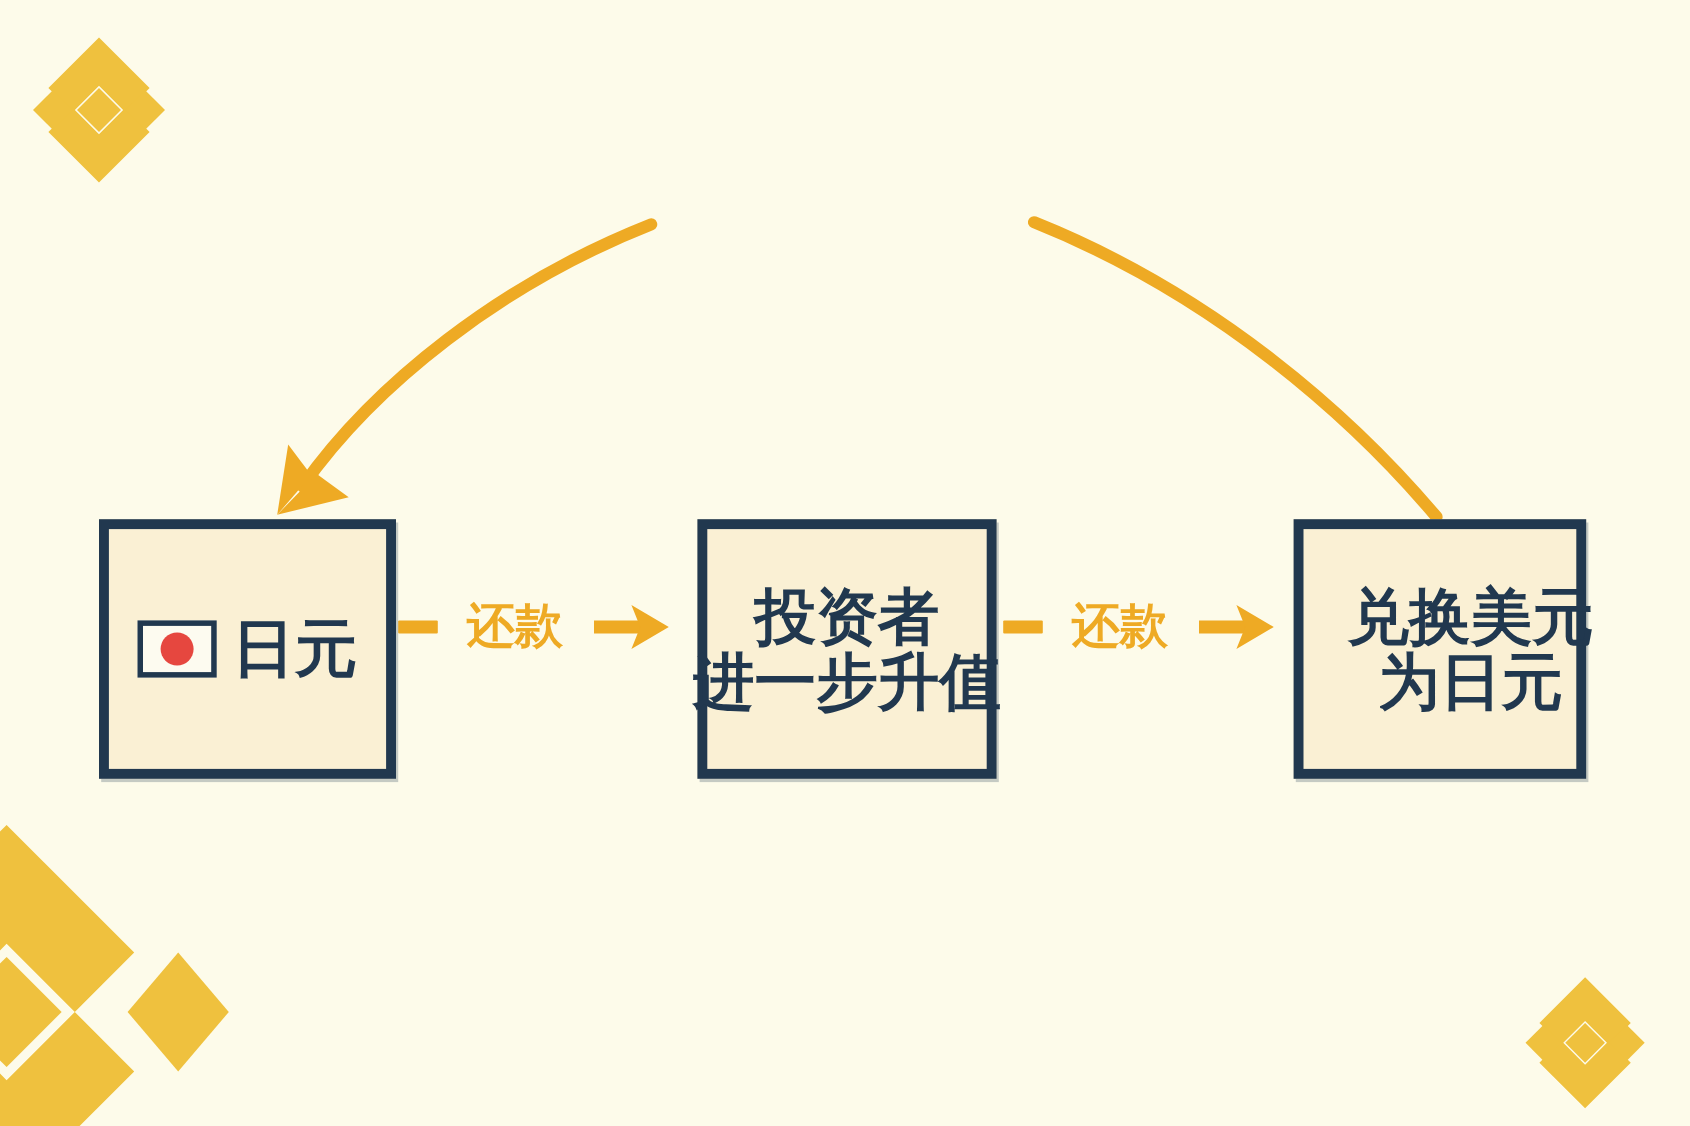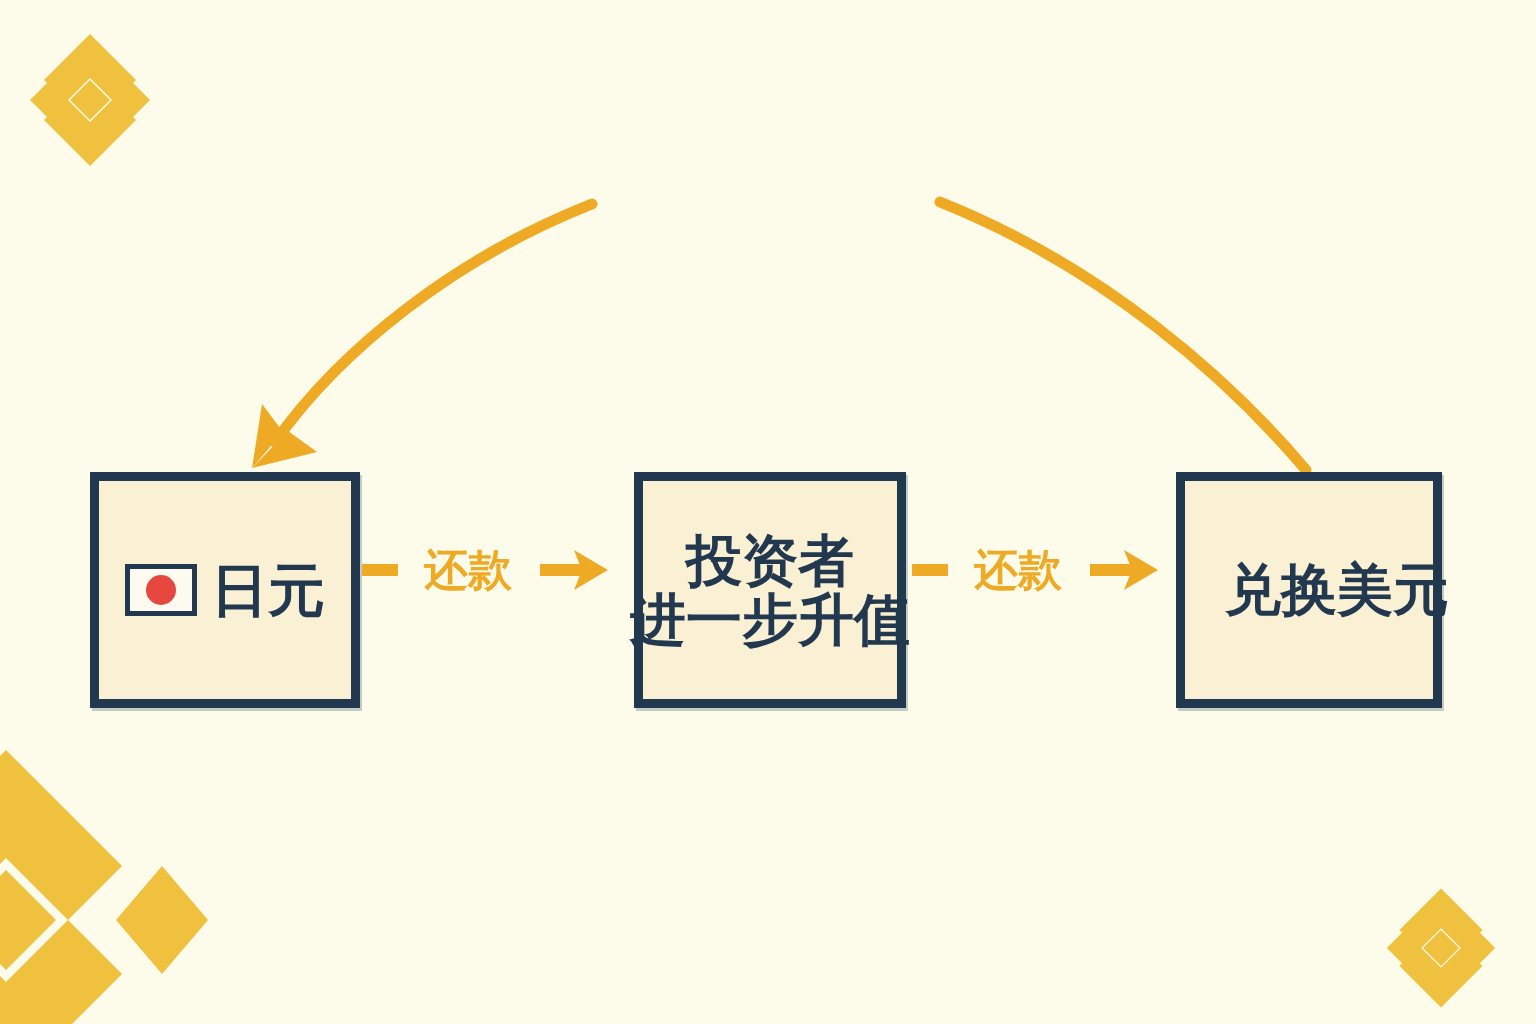--- a/index.html
+++ b/index.html
@@ -226,17 +226,18 @@
     <svg class="arrow-svg" width="72" height="44" viewBox="0 0 72 44">
       <line x1="2" y1="22" x2="50" y2="22" stroke="#eeaa24" stroke-width="12" stroke-linecap="butt"></line>
       <polygon points="36,2 70,22 36,42 44,22" fill="#eeaa24"></polygon>
     </svg>
   </div>
 
   <div class="node" id="node-3">
     <div class="node-inner">
       <div class="node-text">
         <span>兑换美元</span>
+        <span class="l2">为日元</span>
       </div>
     </div>
   </div>
 
 </div>
 
 </body></html>

